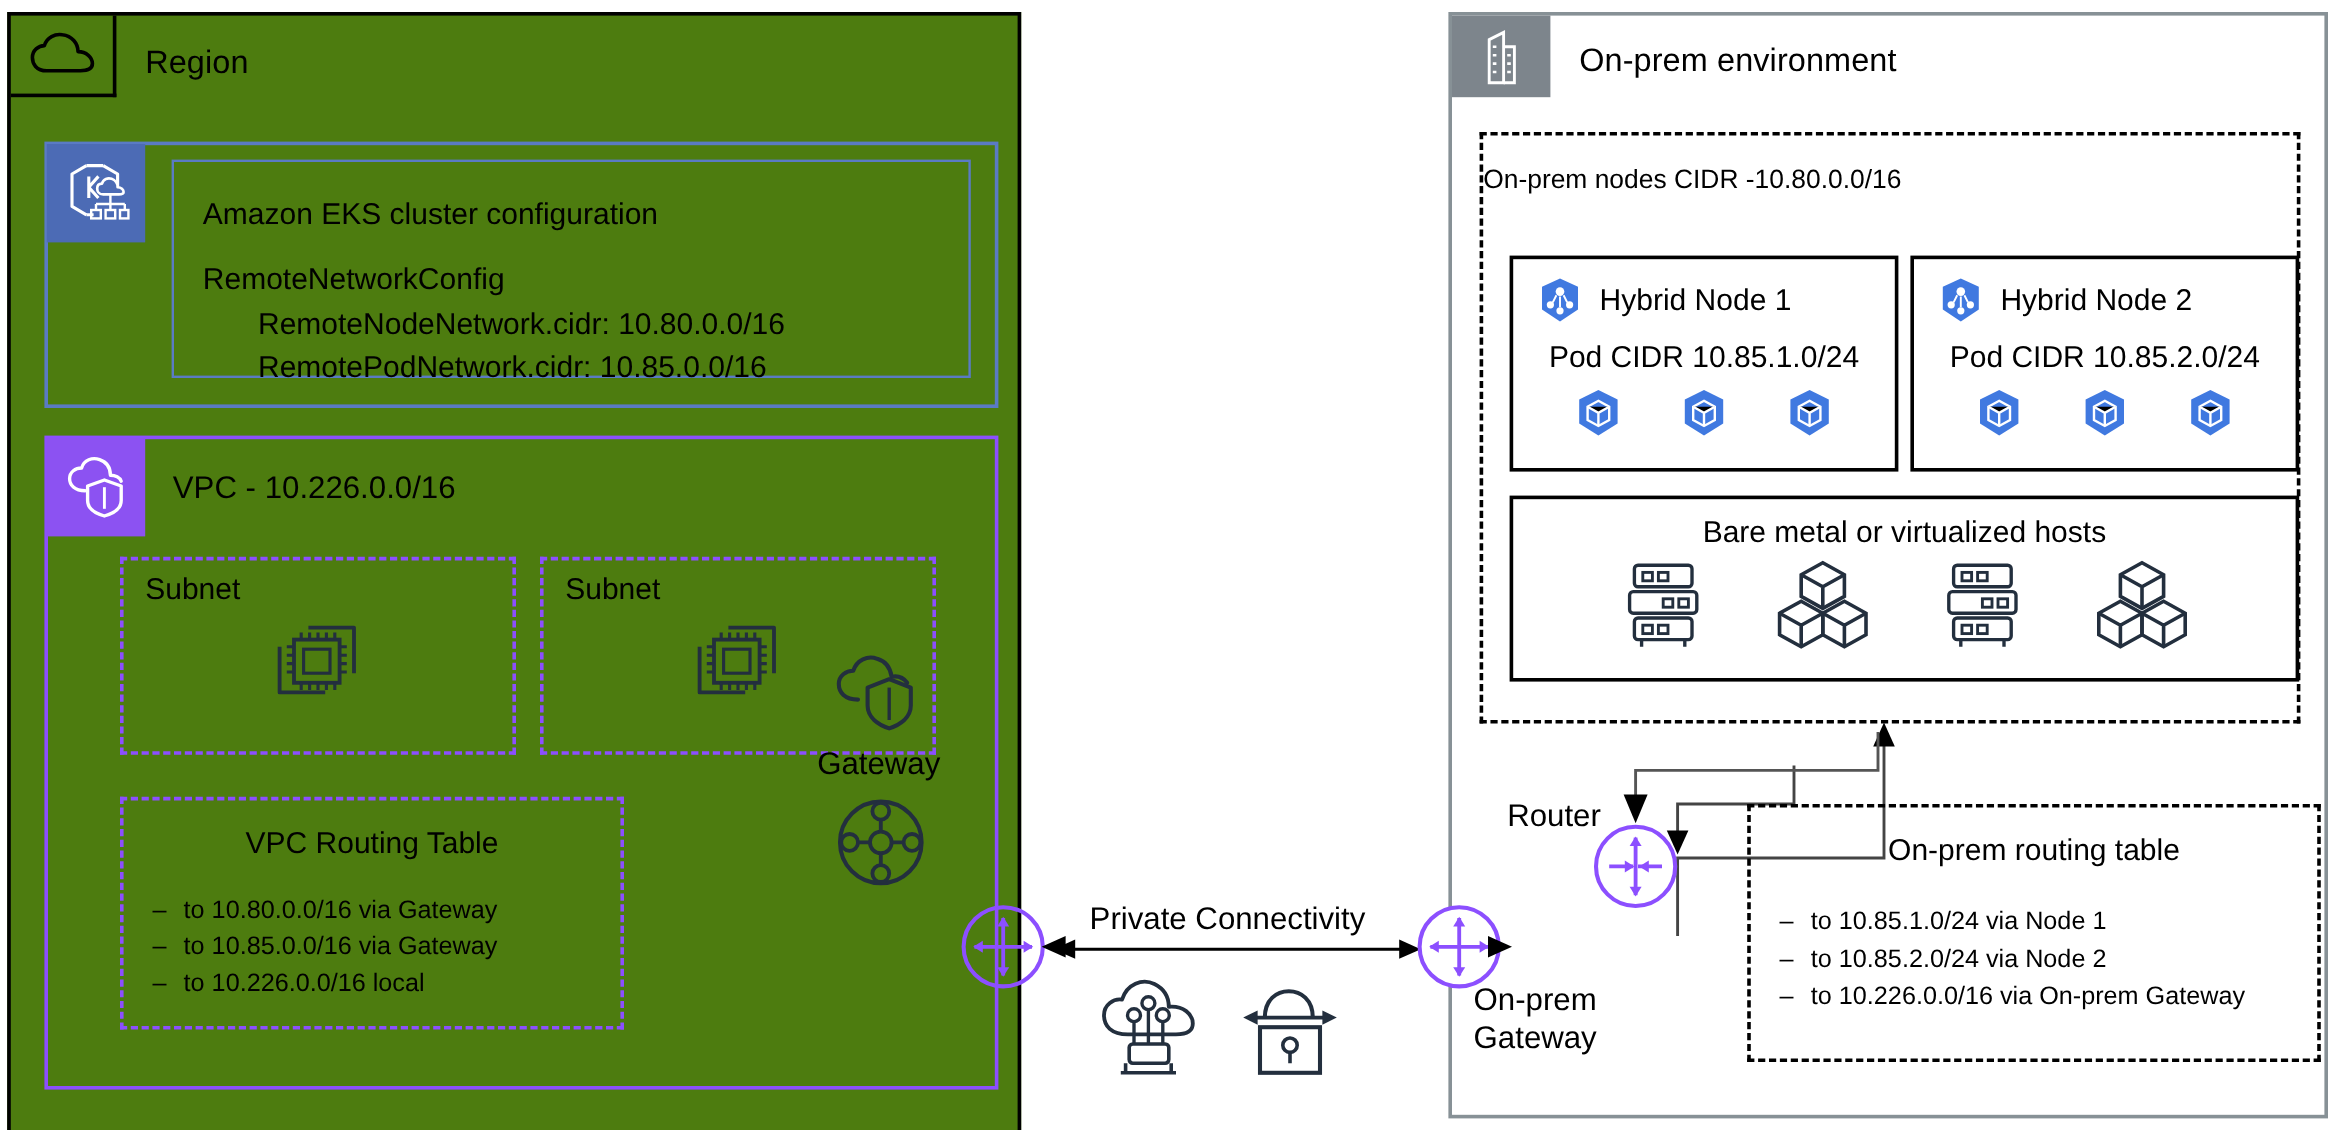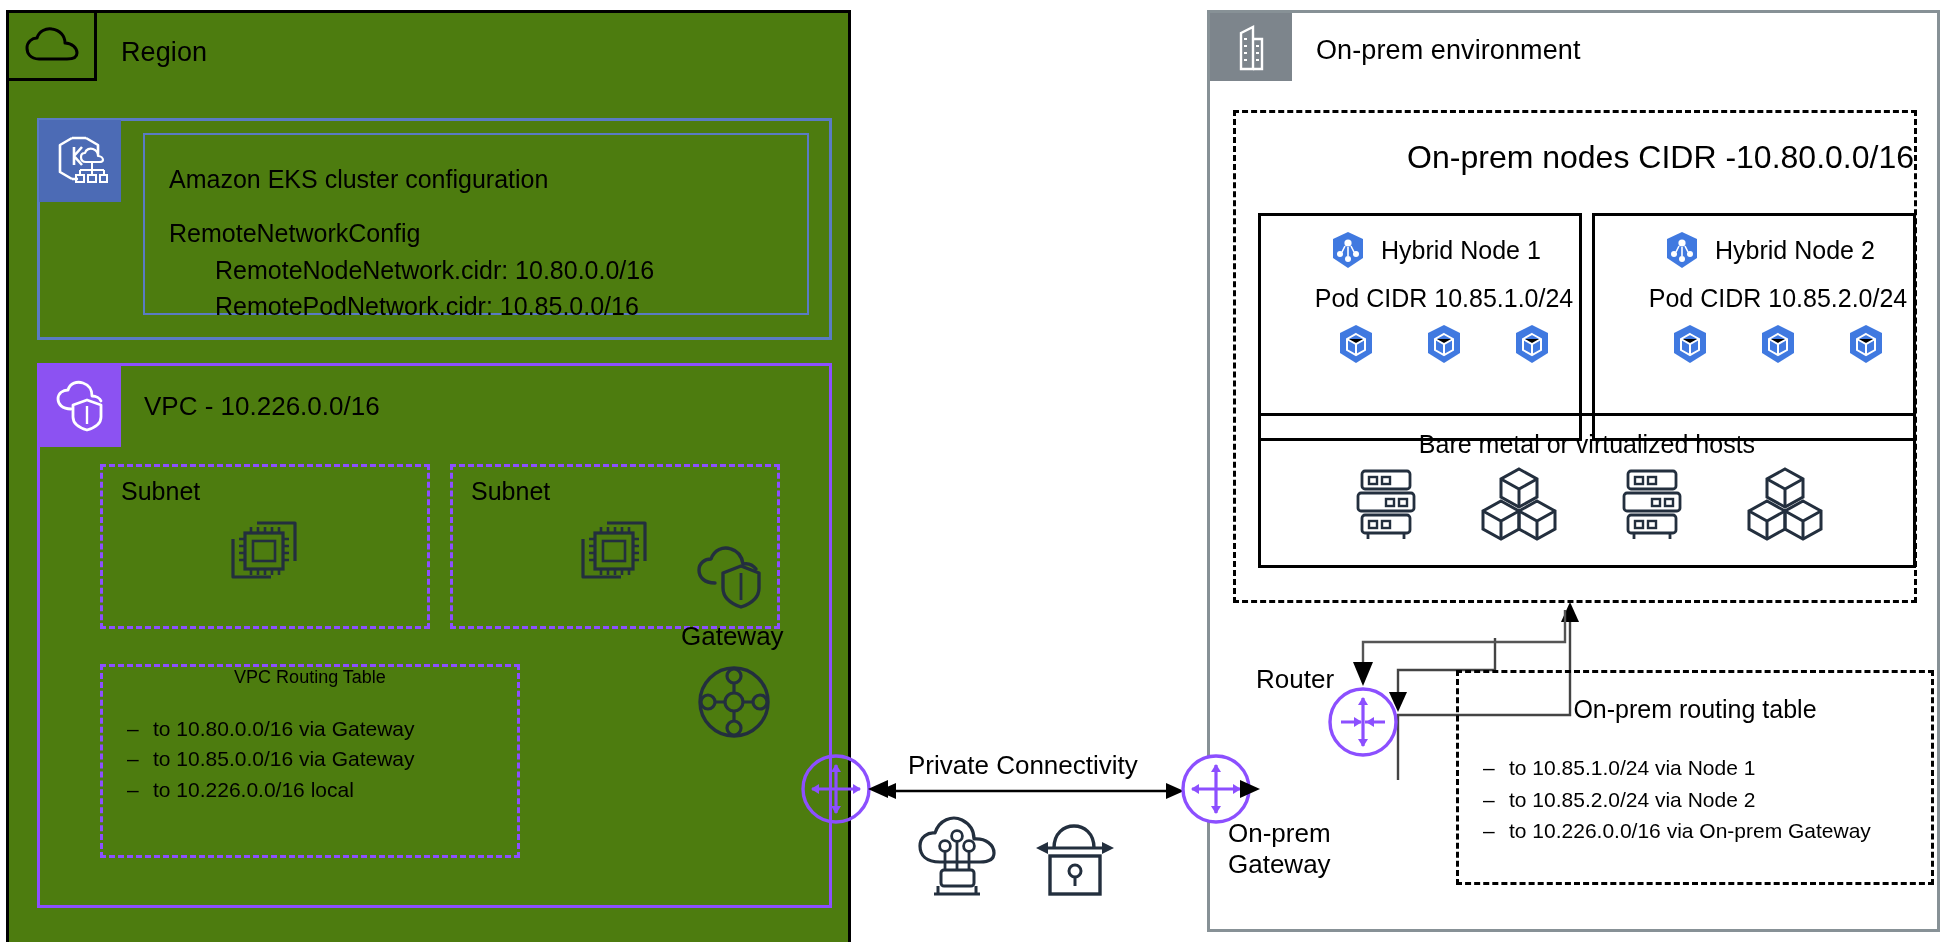--- a/index.html
+++ b/index.html
@@ -81,21 +81,21 @@
   }
   .subnet-icon {
     position: absolute; left: 50%; top: 52%;
     transform: translate(-50%, -50%);
   }
 
   .route-table {
     position: absolute; left: 60px; top: 298px; width: 420px; height: 194px;
     border: 3px dashed #8C4FFF;
   }
-  .rt-title { text-align: center; font-size: 18px; }
+  .rt-title { text-align: center; margin-top: 22px; font-size: 25px; }
   .rt-list { margin-top: 26px; padding-left: 24px; font-size: 21px; line-height: 1.45; }
   .rt-list li { list-style: none; white-space: nowrap; }
   .rt-list li::before { content: "–"; display: inline-block; width: 26px; }
 
   
   .gw-cloud  { position: absolute; left: 682px; top: 528px; }
   .gw-label  { position: absolute; left: 672px; top: 608px; font-size: 26px; }
   .gw-mesh   { position: absolute; left: 686px; top: 650px; }
 
   
@@ -109,26 +109,25 @@
   
   .onprem-badge {
     position: absolute; left: 0; top: 0; width: 82px; height: 68px;
     background: #7D858C; display: flex; align-items: center; justify-content: center;
   }
   .onprem-dash {
     left: 1233px; top: 110px; width: 684px; height: 493px;
     border: 3px dashed #000;
   }
   .cidr-lines {
-    text-align: right; margin-top: 22px; font-size: 32px; line-height: 1.4;
+    text-align: left; margin-top: 22px; font-size: 22px; line-height: 1.4;
   }
   .node-box {
-    position: absolute; top: 100px; width: 324px; height: 228px;
+    position: absolute; top: 100px; width: 324px; height: 180px;
     border: 3px solid #000;
-    padding-left: 48px;
   }
   .node-a { left: 22px; }
   .node-b { left: 356px; }
   .node-head {
     display: flex; align-items: center; gap: 14px;
     margin: 14px 0 0 20px;
   }
   .node-title { font-size: 25px; }
   .node-cidr { text-align: center; font-size: 25px; margin-top: 14px; }
   .pods { display: flex; justify-content: center; gap: 48px; margin-top: 10px; }

